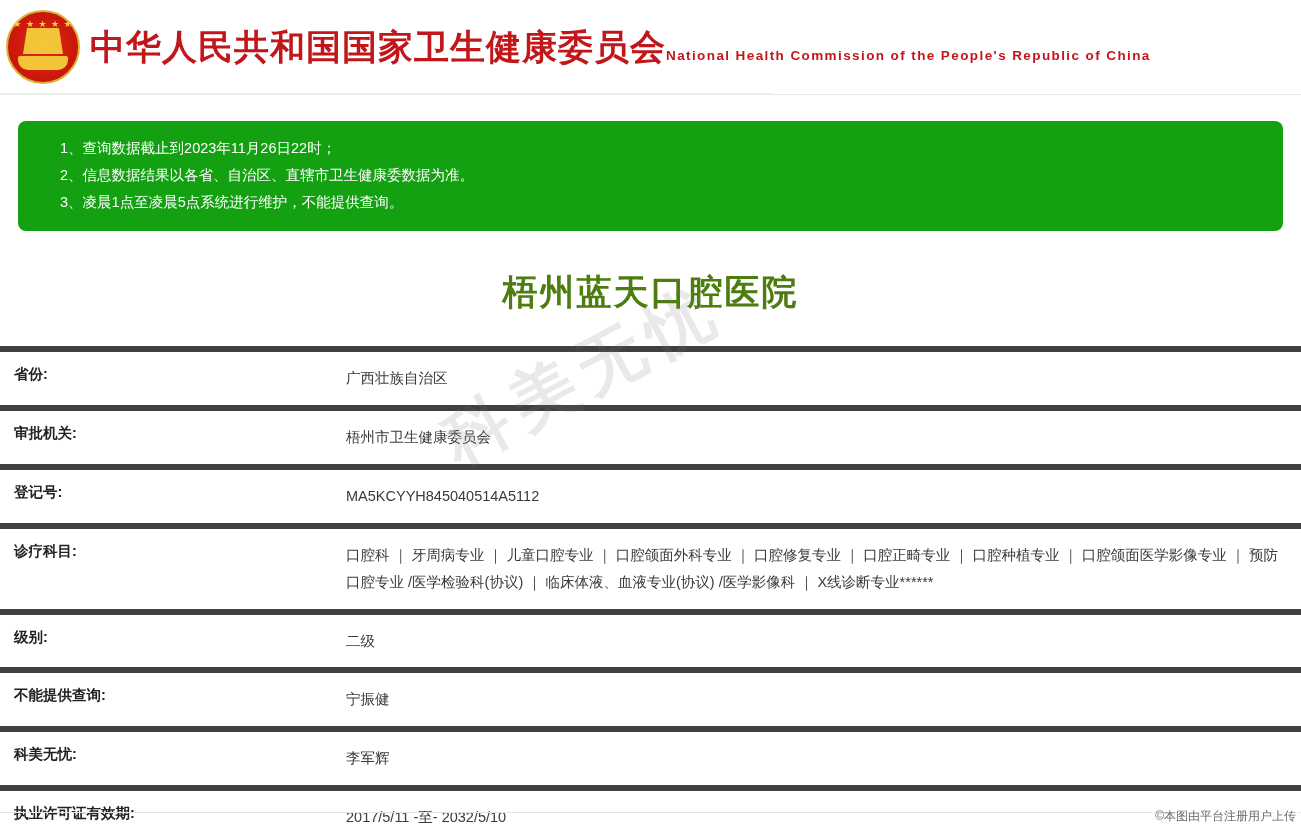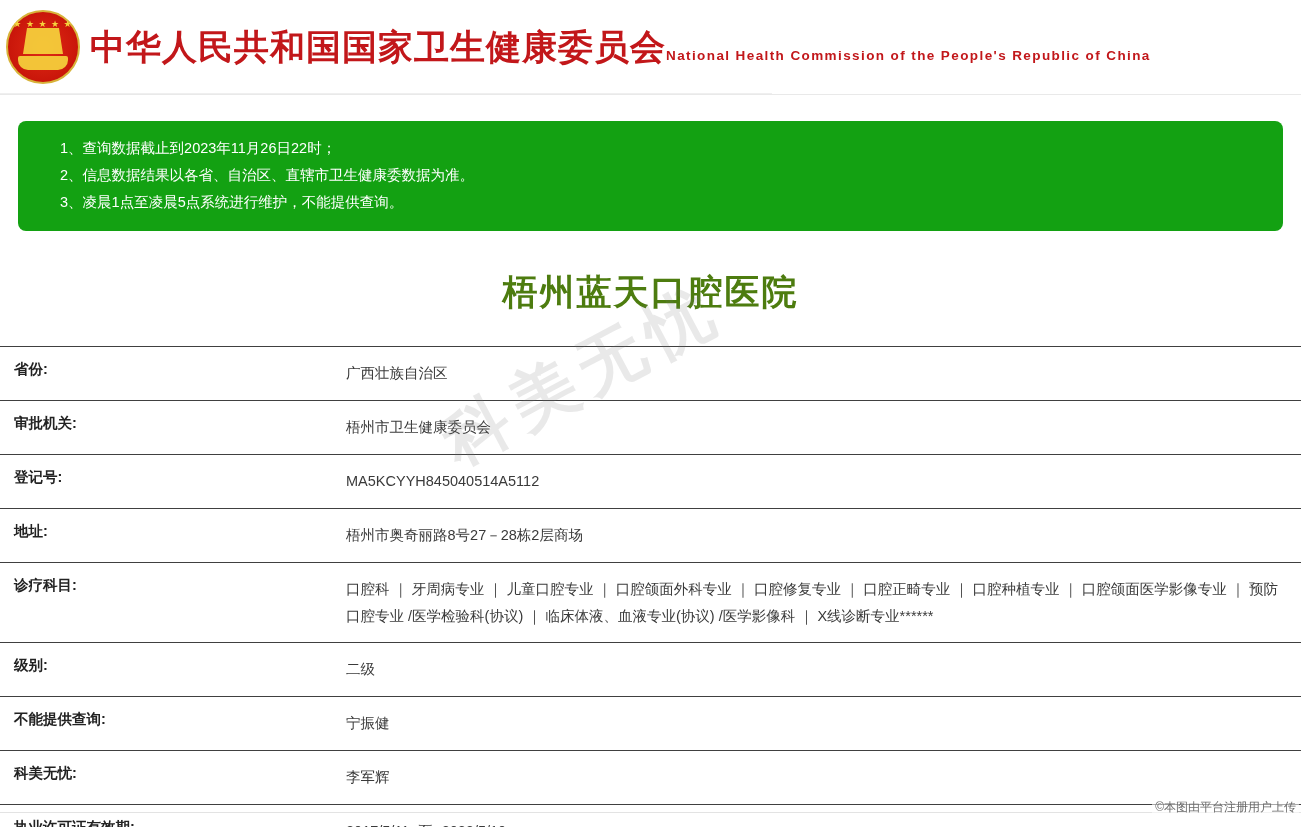--- a/index.html
+++ b/index.html
@@ -123,21 +123,21 @@
     padding: 38px 0 30px 0;
   }
 
   
   .info-table {
     width: 100%;
     border-collapse: collapse;
     font-size: 14.5px;
     color: #333;
   }
-  .info-table tr { border-top: 1px solid #404040; }
+  .info-table tr { border-top: 6px solid #404040; }
   .info-table tr:last-child { border-bottom: 1px solid #e3e3e3; }
   .info-table td {
     padding: 13px 10px 13px 14px;
     vertical-align: top;
   }
   .info-table td.label {
     width: 330px;
     font-weight: bold;
     color: #222;
     white-space: nowrap;
@@ -158,21 +158,21 @@
     transform: rotate(-28deg);
     letter-spacing: 10px;
     font-weight: bold;
     pointer-events: none;
     user-select: none;
     white-space: nowrap;
   }
   .footer-mark {
     position: absolute;
     right: 2px;
-    bottom: 10px;
+    bottom: 1px;
     font-size: 12px;
     color: #6b6b6b;
     background: rgba(255,255,255,0.55);
     padding: 1px 3px;
     white-space: nowrap;
   }
   .bottom-rule {
     position: absolute;
     left: 0; right: 0; bottom: 14px;
     height: 1px;
@@ -215,24 +215,20 @@
       </tr>
       <tr>
         <td class="label">审批机关:</td>
         <td class="value">梧州市卫生健康委员会</td>
       </tr>
       <tr>
         <td class="label">登记号:</td>
         <td class="value">MA5KCYYH845040514A5112</td>
       </tr>
       <tr>
-        <td class="label">地址:</td>
-        <td class="value">梧州市奥奇丽路8号27－28栋2层商场</td>
-      </tr>
-      <tr>
         <td class="label">诊疗科目:</td>
         <td class="value">口腔科 ｜ 牙周病专业 ｜ 儿童口腔专业 ｜ 口腔颌面外科专业 ｜ 口腔修复专业 ｜ 口腔正畸专业 ｜ 口腔种植专业 ｜ 口腔颌面医学影像专业 ｜ 预防口腔专业 /医学检验科(协议) ｜ 临床体液、血液专业(协议) /医学影像科 ｜ X线诊断专业******</td>
       </tr>
       <tr>
         <td class="label">级别:</td>
         <td class="value">二级</td>
       </tr>
       <tr>
         <td class="label">不能提供查询:</td>
         <td class="value">宁振健</td>

